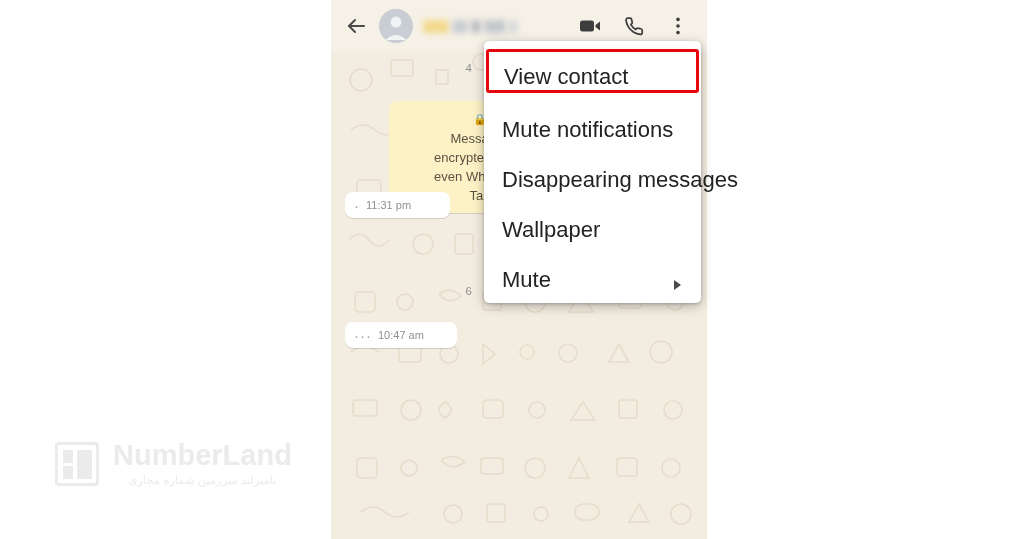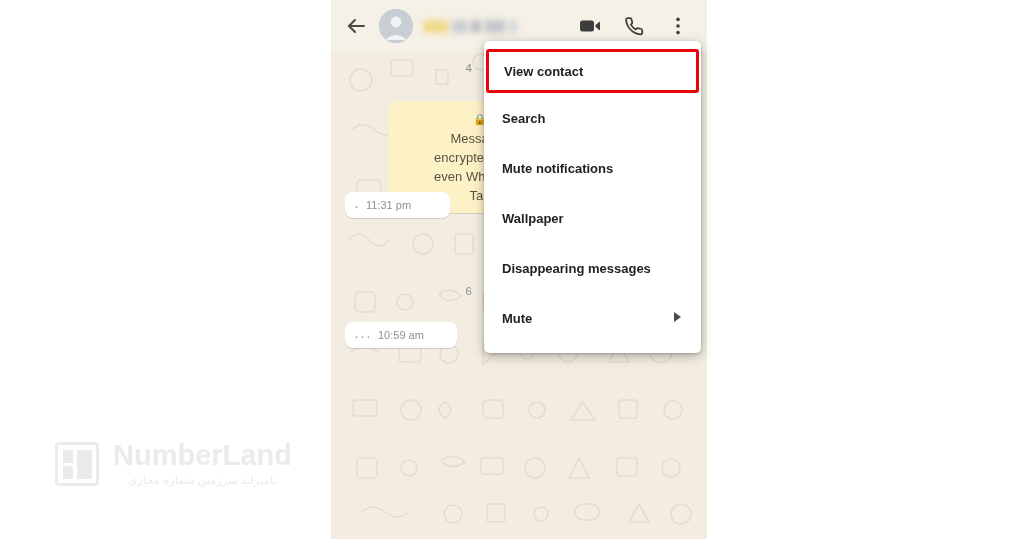--- a/index.html
+++ b/index.html
@@ -141,28 +141,27 @@
     width: 217px;
     background: #ffffff;
     border-radius: 5px;
     box-shadow: 0 3px 12px rgba(0,0,0,0.28), 0 1px 3px rgba(0,0,0,0.18);
     padding: 8px 0 10px 0;
     z-index: 20;
   }
   .menu-item {
     height: 50px;
     display: flex;
-    align-items: center;
+    align-items: flex-end;
     padding: 0 18px;
-    font-size: 13px;
+    font-size: 22px;
     color: #222222;
     box-sizing: border-box;
     position: relative;
     white-space: nowrap;
-    font-weight: bold;
   }
   .menu-item .submenu-arrow {
     margin-left: auto;
     color: #4a4a4a;
     font-size: 11px;
   }
   .menu-item.highlight {
     border: 3px solid #e8060a;
     border-radius: 3px;
     margin: 0 2px;
@@ -354,40 +353,37 @@
 
   <div class="bubble in" style="left: 14px; top: 192px; width: 105px;">
     <span class="dots">·</span>
     <span class="meta">11:31 pm</span>
   </div>
 
   <div class="stamp-right" style="right: 235px; top: 285px;">6 </div>
 
   <div class="bubble in" style="left: 14px; top: 322px; width: 112px;">
     <span class="dots">···</span>
-    <span class="meta">10:59 am</span>
+    <span class="meta">10:47 am</span>
   </div>
 
 </div>
 
 <div id="menu">
   <div class="menu-item highlight">
     <span>View contact</span>
   </div>
   <div class="menu-item">
-    <span>Search</span>
+    <span>Mute notifications</span>
   </div>
   <div class="menu-item">
-    <span>Mute notifications</span>
+    <span>Disappearing messages</span>
   </div>
   <div class="menu-item">
     <span>Wallpaper</span>
-  </div>
-  <div class="menu-item">
-    <span>Disappearing messages</span>
   </div>
   <div class="menu-item">
     <span>Mute</span>
     <span class="submenu-arrow">
       <svg width="10" height="12" viewBox="0 0 10 12">
           <path d="M1 1 L8 6 L1 11 Z" fill="#4a4a4a"></path>
         </svg>
     </span>
   </div>
 </div>

